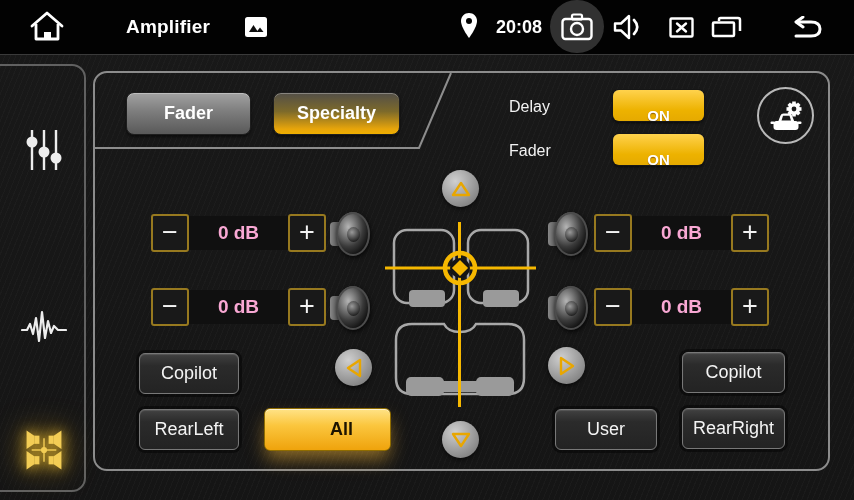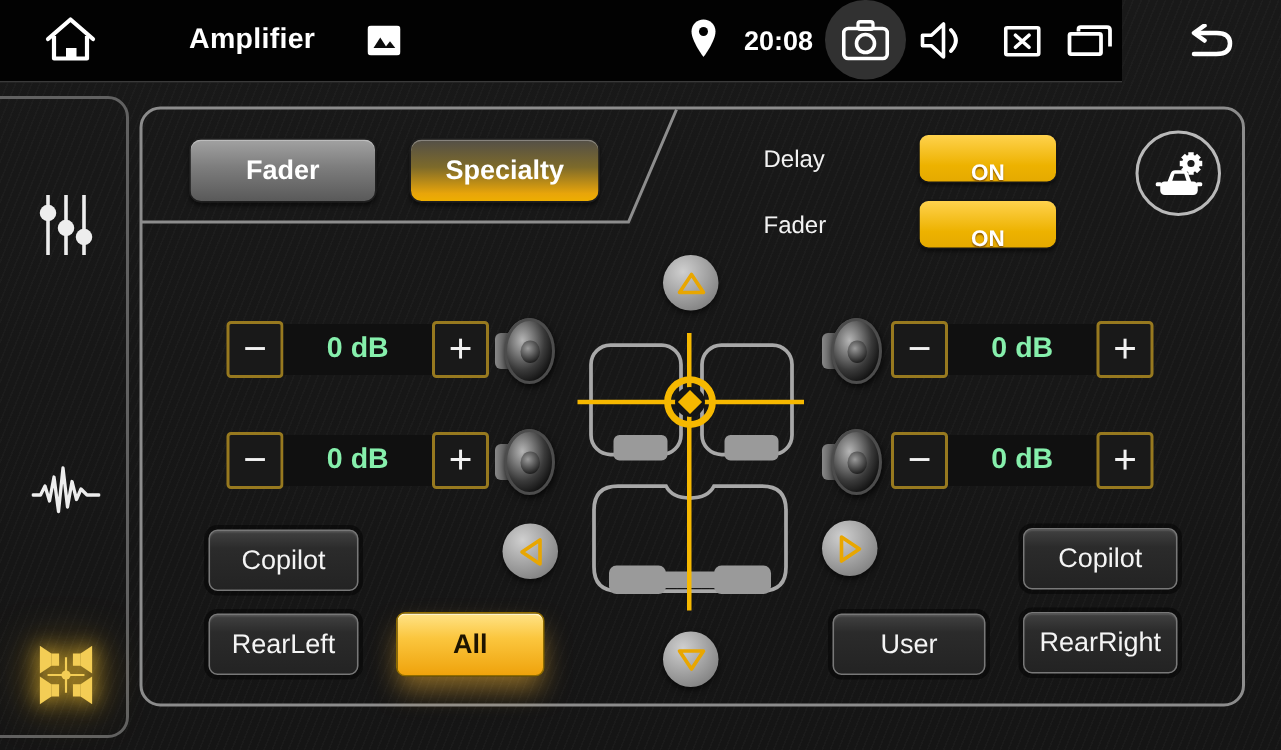--- a/index.html
+++ b/index.html
@@ -3,21 +3,21 @@
 <meta charset="utf-8">
 <style>
   html,body{margin:0;padding:0;background:#000;}
   .screen{position:relative;width:854px;height:500px;overflow:hidden;
     font-family:"Liberation Sans",sans-serif;color:#fff;
     background:
       repeating-linear-gradient(112deg, rgba(255,255,255,0.022) 0 1px, rgba(0,0,0,0) 1px 5px),
       linear-gradient(#191919,#151515);
   }
   
-  .statusbar{position:absolute;left:0;top:0;width:748px;height:54px;background:#020202;border-bottom:1px solid #3a3a3a;z-index:5;}
+  .statusbar{position:absolute;left:0;top:0;width:854px;height:54px;background:#020202;border-bottom:1px solid #3a3a3a;z-index:5;}
   .sb{position:absolute;display:flex;align-items:center;justify-content:center;}
   .sb svg{display:block;}
   .sb-title{font-size:19px;font-weight:bold;letter-spacing:.2px;}
   .sb-time{font-size:18px;font-weight:bold;}
   .camera-pill{left:550px;top:0;width:54px;height:53px;background:#313131;border-radius:27px;}
   
   .sidebar{position:absolute;left:-16px;top:64px;width:98px;height:424px;border:2px solid #616161;border-radius:14px;}
   .side-item{position:absolute;left:34px;width:48px;height:48px;display:flex;align-items:center;justify-content:center;cursor:pointer;}
   .side-item.active svg{filter:drop-shadow(0 0 7px rgba(255,205,50,.9)) drop-shadow(0 0 14px rgba(255,190,30,.55));}
   
@@ -38,21 +38,21 @@
              text-shadow:0 1px 1px rgba(120,70,0,.8);}
   .toggle-handle{flex:1;background:linear-gradient(#9a9a9a,#616161 40%,#4a4a4a);display:flex;align-items:center;justify-content:center;gap:4px;border-left:1px solid #2a2a2a;}
   .toggle-handle i{display:block;width:2px;height:15px;background:#383838;border-right:1px solid #8a8a8a;}
   .car-settings{position:absolute;left:757px;top:87px;width:53px;height:53px;border:2px solid #b9b9b9;border-radius:50%;
                 display:flex;align-items:center;justify-content:center;cursor:pointer;}
   
   .gainrow{position:absolute;display:flex;align-items:center;height:38px;}
   .step-btn{width:38px;height:38px;box-sizing:border-box;background:#191919;border:2px solid #97791f;border-radius:3px;
             color:#f2f2f2;font-size:27px;line-height:32px;text-align:center;cursor:pointer;font-weight:400;}
   .gain-val{width:99px;height:34px;background:#101010;display:flex;align-items:center;justify-content:center;
-            font-size:19px;font-weight:bold;color:#86efac;}
+            font-size:19px;font-weight:bold;color:#f9a8d4;}
   
   .speaker{position:absolute;width:40px;height:46px;}
   .speaker .mount{position:absolute;left:0;top:11px;width:13px;height:24px;border-radius:4px;background:linear-gradient(90deg,#888,#3a3a3a);}
   .speaker .cone{position:absolute;right:0;top:1px;width:34px;height:44px;border-radius:50%;
      background:radial-gradient(ellipse at 36% 34%, #b5b5b5 0%, #7e7e7e 22%, #3a3a3a 48%, #101010 72%, #333 96%);
      box-shadow:inset 0 0 0 2px #4c4c4c, 1px 2px 4px rgba(0,0,0,.7);}
   .speaker .cap{position:absolute;right:10px;top:16px;width:13px;height:15px;border-radius:50%;
      background:radial-gradient(circle at 38% 35%, #9a9a9a, #222 75%);}
   
   .preset{position:absolute;height:39px;border-radius:6px;display:flex;align-items:center;justify-content:center;
@@ -300,18 +300,18 @@
     </svg>
   </div>
   <div class="arrow-btn" style="left:548px;top:347px;">
     <svg width="16" height="20" viewBox="0 0 16 20">
       <polygon points="2,2 14,10 2,18" fill="none" stroke="#e8a600" stroke-width="2.4" stroke-linejoin="round"></polygon>
     </svg>
   </div>
 
   <div class="preset" style="left:139px;top:353px;width:98px;">Copilot</div>
   <div class="preset" style="left:139px;top:409px;width:98px;">RearLeft</div>
-  <div class="preset active" style="left:264px;top:408px;width:97px;">All</div>
+  <div class="preset active" style="left:264px;top:408px;width:97px;padding-left:28px;">All</div>
   <div class="preset" style="left:555px;top:409px;width:100px;">User</div>
   <div class="preset" style="left:682px;top:352px;width:101px;">Copilot</div>
   <div class="preset" style="left:682px;top:408px;width:101px;">RearRight</div>
 
 </div>
 
 </body></html>

